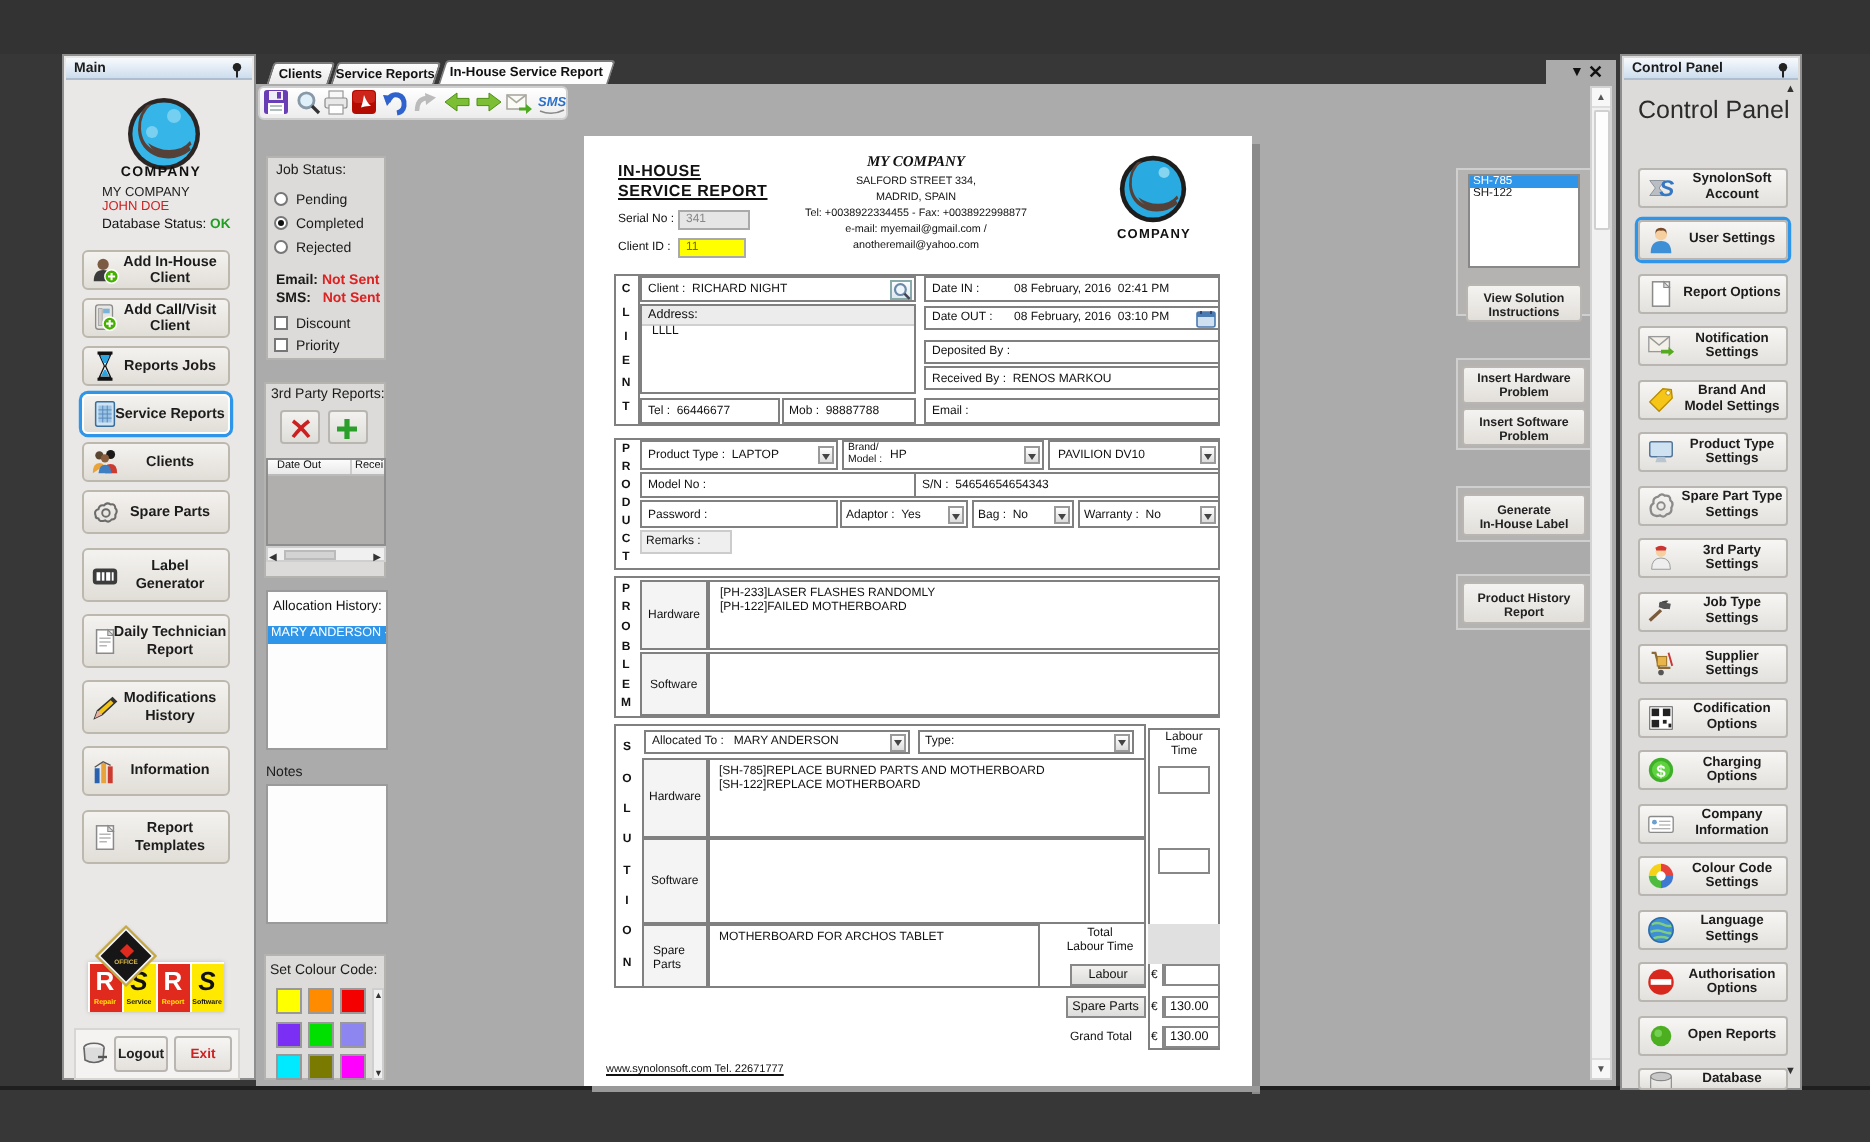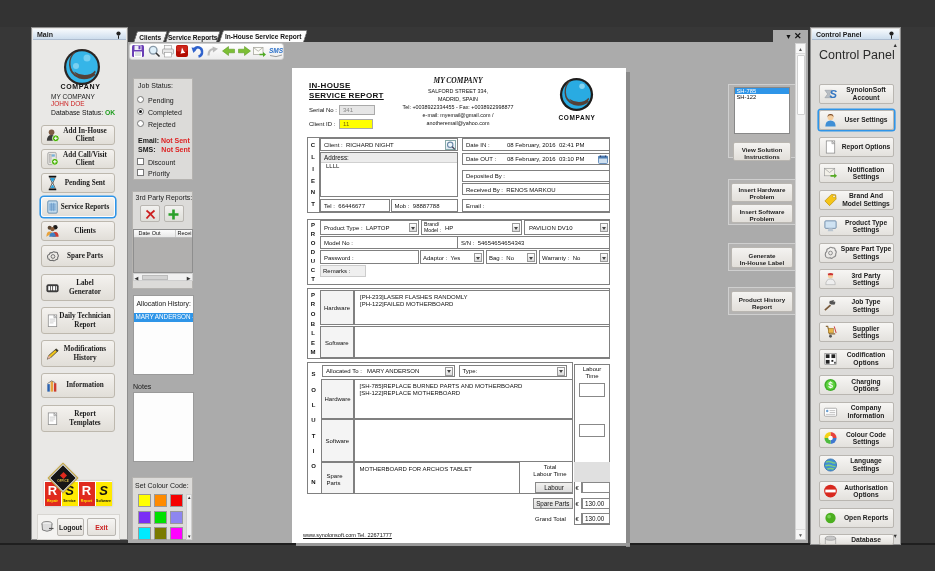--- a/index.html
+++ b/index.html
@@ -7,21 +7,21 @@
   body{width:935px;height:571px;overflow:hidden;background:#373737;font-family:"Liberation Sans",sans-serif;}
   .abs{position:absolute;}
   #stage{position:relative;width:935px;height:571px;background:#373737;}
   #topstrip{left:0;top:0;width:935px;height:27px;background:#333333;}
   #botstrip{left:0;top:543px;width:935px;height:28px;background:#373737;border-top:2px solid #1f1f1f;}
   
   #mainpanel{left:31px;top:27px;width:97px;height:513px;background:#e9e8e6;border:1px solid #8e8e8e;}
   .ptitle{position:absolute;left:1px;top:1px;right:1px;height:11px;background:linear-gradient(#f7fafd,#cddded);border-bottom:1px solid #aebdd0;font-size:7.5px;font-weight:bold;color:#1c1c1c;line-height:11px;padding-left:4px;}
   .mbtn{position:absolute;left:9px;width:74px;background:linear-gradient(#f4f2ef,#e1ded8);border:1px solid #bdb8ae;border-radius:3px;font-size:7.2px;font-weight:bold;color:#1c1c1c;text-align:center;display:flex;align-items:center;justify-content:center;line-height:8.5px;}
   .mbtn .ic{position:absolute;left:3px;top:50%;transform:translateY(-50%);width:15px;height:16px;}
-  .mbtn span{display:block;margin-left:14px;font-family:Liberation Serif, serif;}
+  .mbtn span{display:block;margin-left:14px;}
   .sel{box-shadow:0 0 0 1.6px #2f95e8;border-color:#fdfdfd;}
   
   #center{left:128px;top:30px;width:680px;height:513px;}
   .tab{position:absolute;top:1px;height:11px;background:linear-gradient(#fdfdfd,#e8e8e8);border:1px solid #7a7a7a;border-bottom:none;font-size:6.5px;font-weight:bold;color:#111;line-height:11px;text-align:center;transform:skewX(-18deg);border-radius:2px 2px 0 0;}
   .tab>div{transform:skewX(18deg);}
   #toolbar{left:1px;top:13px;width:155px;height:17px;background:linear-gradient(#ffffff,#ececec);border:1px solid #cfcfcf;border-radius:3px;}
   .grp{position:absolute;background:#d9d8d6;border:1px solid #b5b3b0;}
   .glabel{position:absolute;font-size:7px;color:#1a1a1a;}
   
   #page{left:164px;top:38px;width:334px;height:475px;background:#fff;}
@@ -460,21 +460,21 @@
         </svg>
         <span>Add Call/Visit<br>Client</span>
       </div>
     <div class="mbtn" style="top:145px;height:20px;">
         <svg class="ic" viewBox="0 0 16 16">
           <path d="M4 1h8M4 15h8" stroke="#111" stroke-width="1.6"></path>
           <path d="M5 2 L11 2 L8.7 7 Q8 8 8.7 9 L11 14 L5 14 L7.3 9 Q8 8 7.3 7 Z" fill="#fff" stroke="#111" stroke-width="0.7"></path>
           <path d="M5.6 2.6h4.8L8.8 6.4h-1.6Z" fill="#2aa4e0"></path>
           <path d="M5.8 13.4h4.4L8.4 10h-0.8Z" fill="#2aa4e0"></path>
         </svg>
-        <span>Pending Sent</span>
+        <span>Reports Jobs</span>
       </div>
     <div class="mbtn sel" style="top:169px;height:20px;">
         <svg class="ic" viewBox="0 0 16 16">
           <rect x="3" y="1.5" width="10" height="13" rx="1" fill="#cfe3f2" stroke="#3a6f9c" stroke-width="0.8"></rect>
           <rect x="4.5" y="3.5" width="7" height="9" fill="#9dc4e4"></rect>
           <path d="M4.5 5.8h7M4.5 8h7M4.5 10.2h7M6.8 3.5v9M9.2 3.5v9" stroke="#5588bb" stroke-width="0.5"></path>
         </svg>
         <span>Service Reports</span>
       </div>
     <div class="mbtn" style="top:193px;height:20px;">

